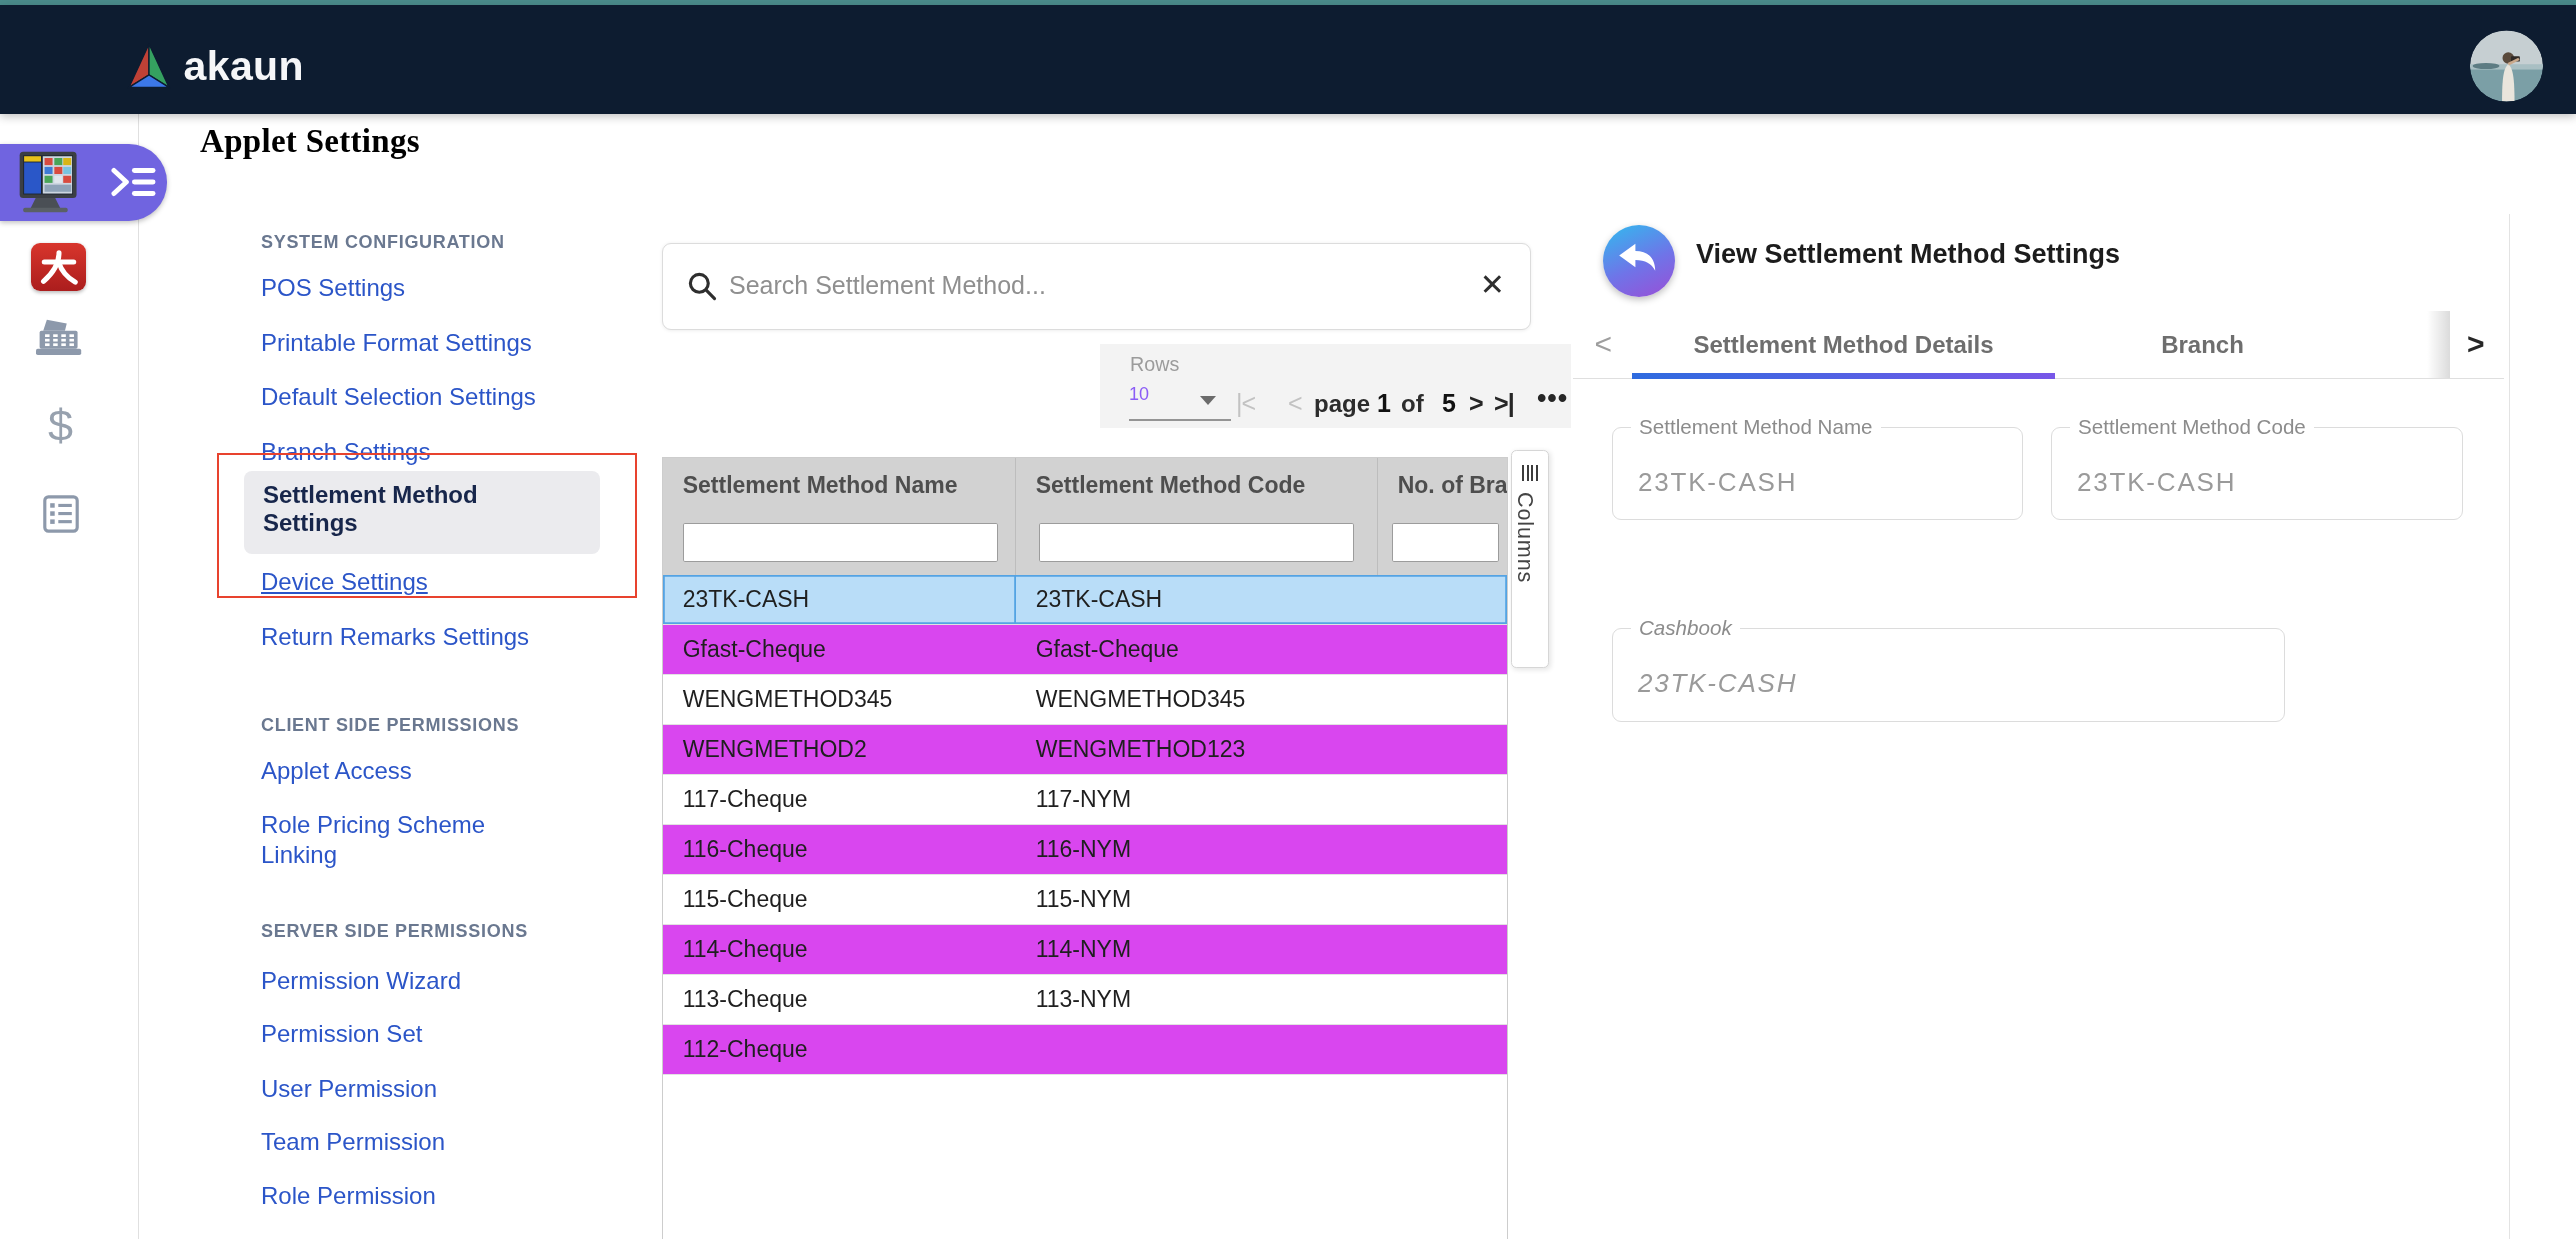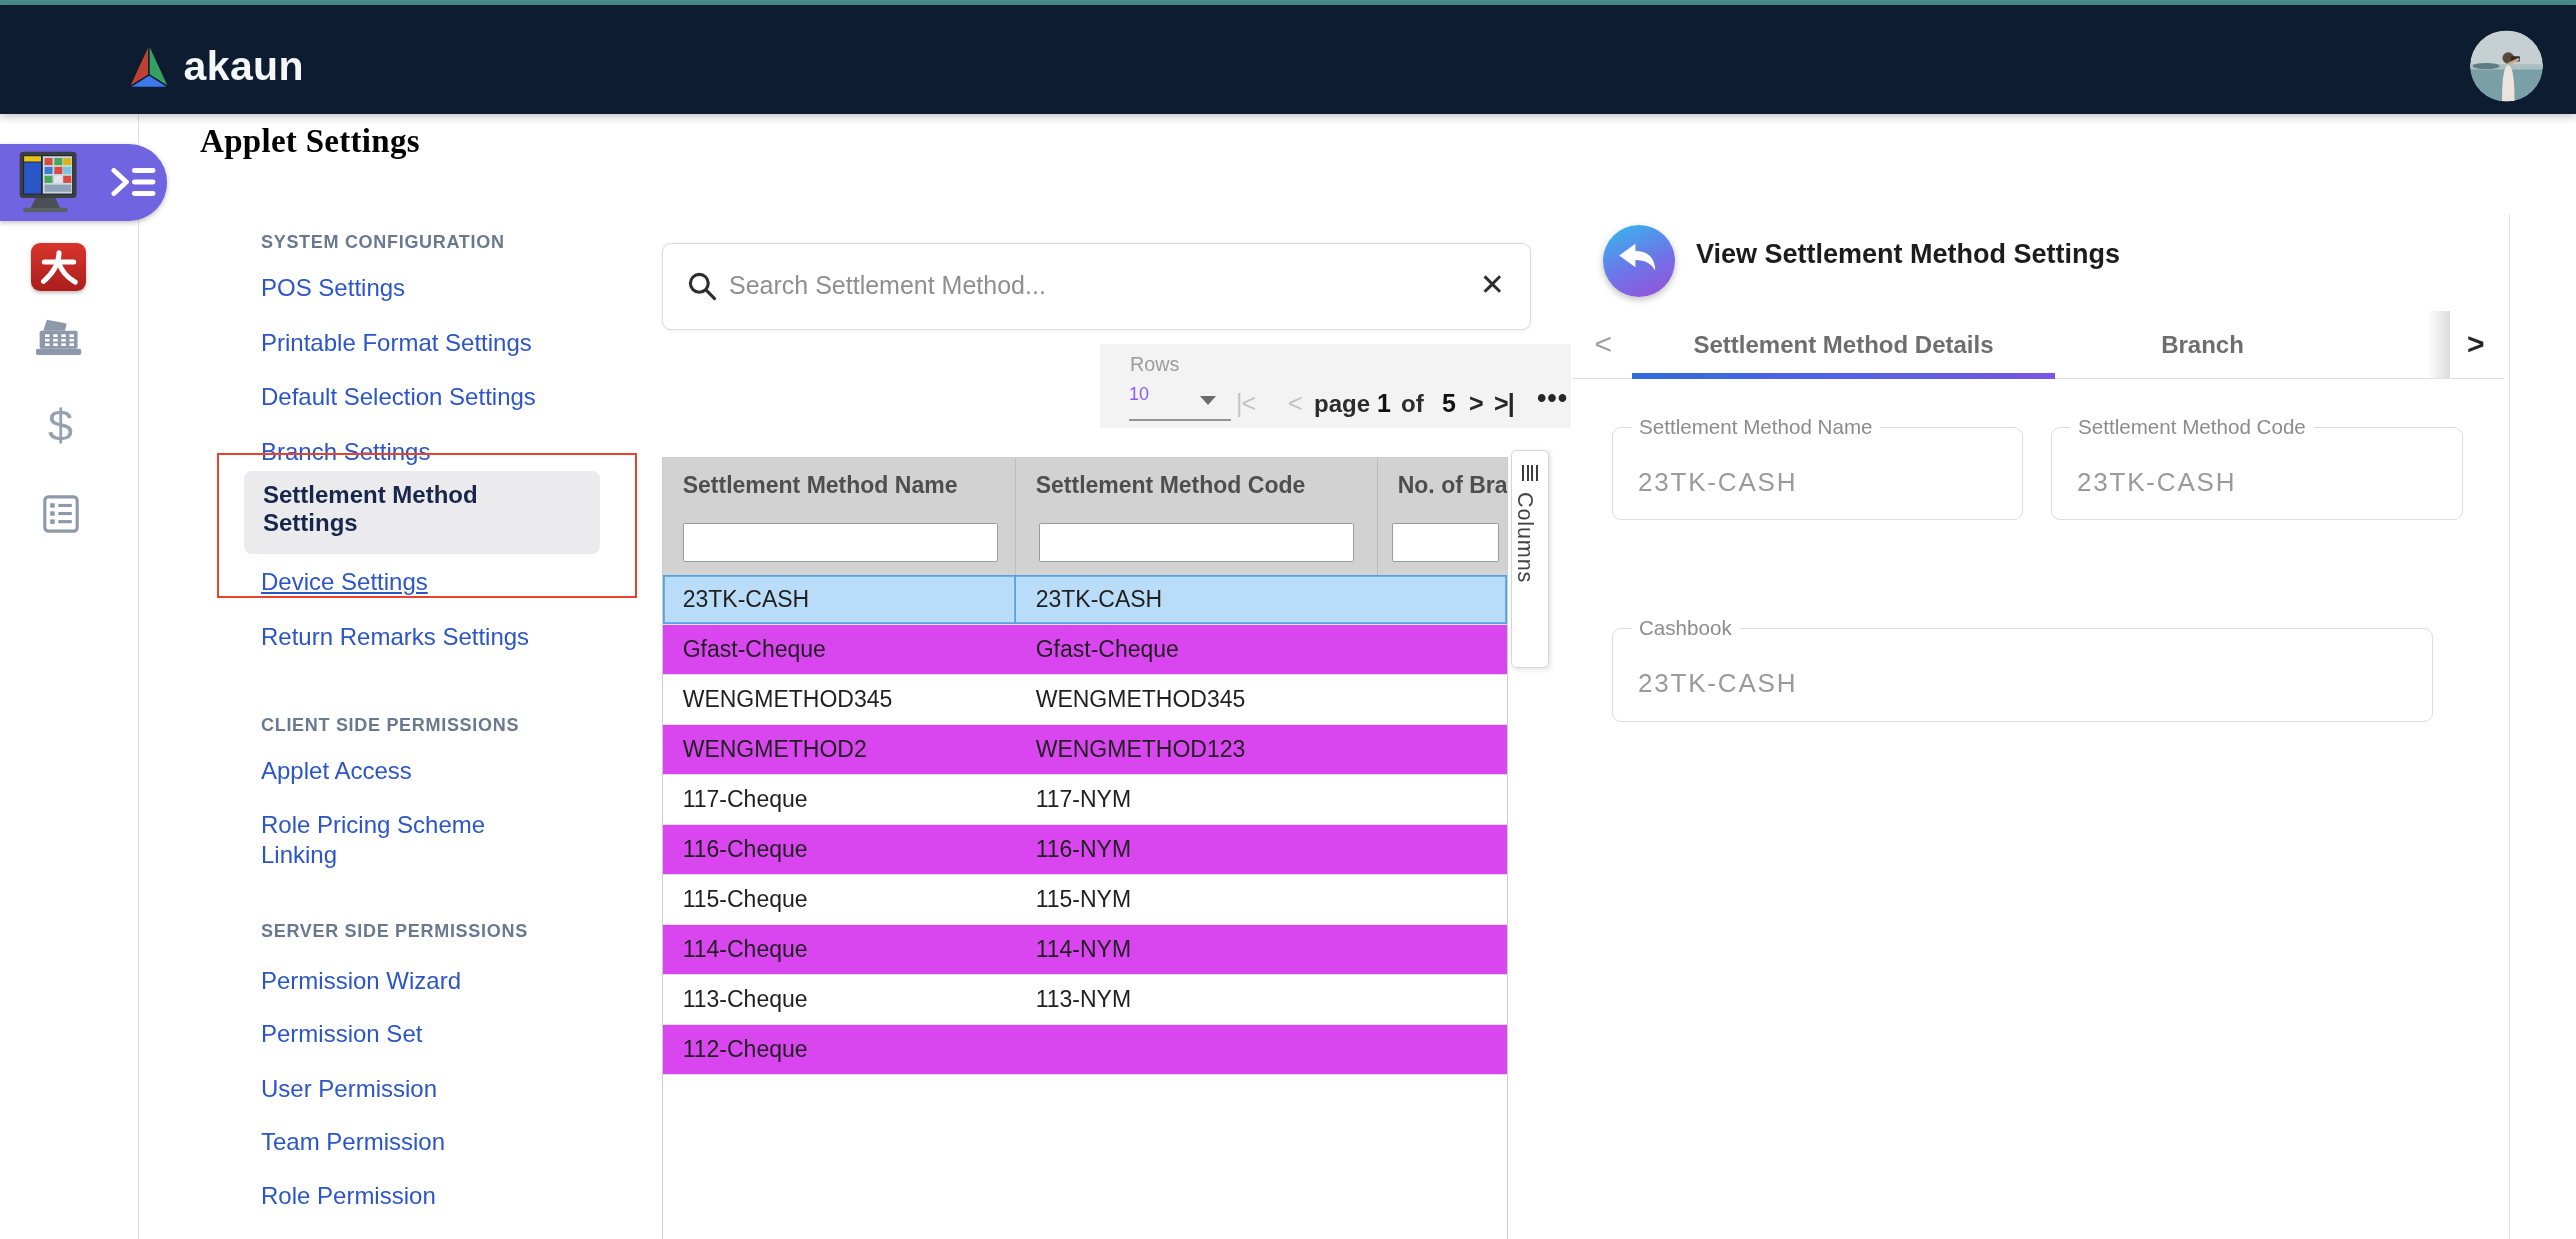--- a/index.html
+++ b/index.html
@@ -102,21 +102,21 @@
   .tab{position:absolute;top:0;height:68px;line-height:68px;text-align:center;font-size:24px;font-weight:600;color:#6e6e6e;cursor:pointer;}
   .tab1{left:59px;width:423px;}
   .tab2{left:482px;width:295px;}
   .tab-underline{position:absolute;left:59px;bottom:-0.9px;width:423px;height:6.3px;background:linear-gradient(90deg,#2e6bdf,#7857e8);}
   .tab-shadow{position:absolute;left:854px;top:0;width:23px;height:67px;background:linear-gradient(90deg,rgba(0,0,0,0),rgba(0,0,0,.14));}
   .tab-chevron-right{position:absolute;left:894px;top:16px;font-size:30px;color:#262626;font-weight:700;cursor:pointer;}
 
   .field{position:absolute;border:1.8px solid #dcdcdc;border-radius:9px;background:#fff;box-sizing:border-box;}
   .field-1{left:39px;top:313px;width:411px;height:93px;}
   .field-2{left:478px;top:313px;width:412px;height:93px;}
-  .field-3{left:39px;top:514px;width:821px;height:94px;}
+  .field-3{left:39px;top:514px;width:673px;height:94px;font-style:italic;}
   .field .flabel{position:absolute;left:18px;top:-13.4px;background:#fff;padding:0 8px;font-size:20.6px;color:#8c8c8c;white-space:nowrap;}
   .field .fvalue{padding:39px 0 0 25px;font-size:26px;color:#9a9a9a;letter-spacing:1.8px;}
 </style>
 </head>
 <body>
 
 <div class="screen">
 
   <div class="topstrip"></div>
 

